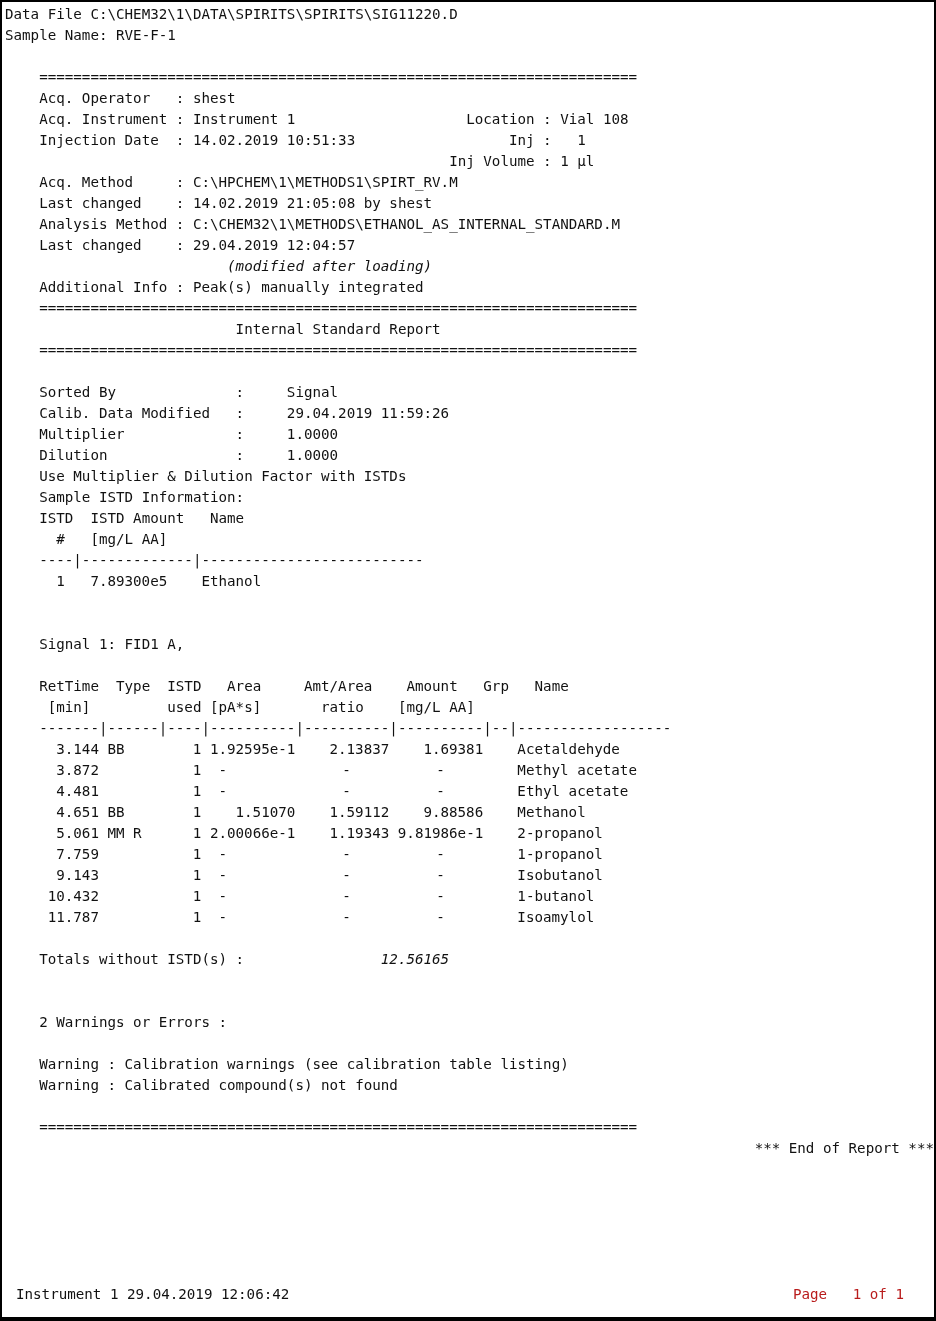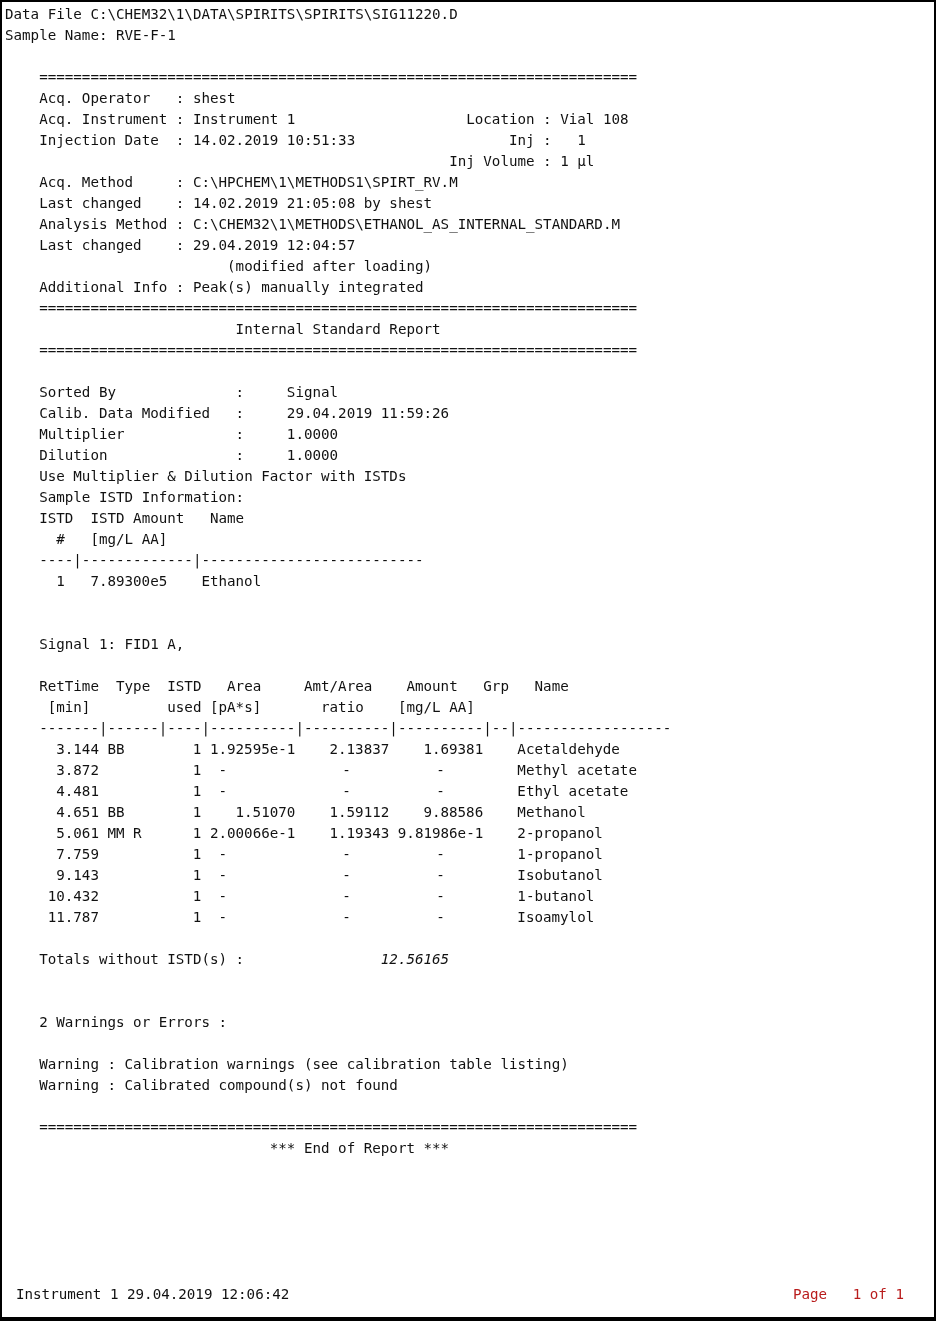--- a/index.html
+++ b/index.html
@@ -19,23 +19,23 @@
   .content{padding:2px 0 0 3px;}
   .line{white-space:pre;height:21px;position:relative;}
   .ind{margin-left:4ch;}
   .kv-label{display:inline-block;width:16ch;white-space:pre;}
   .kv2-label{display:inline-block;width:23ch;white-space:pre;}
   .kv-value{margin-left:1ch;white-space:pre;}
   .kv2-value{margin-left:5ch;white-space:pre;}
   .run-loc{position:absolute;left:50ch;top:0;white-space:pre;}
   .run-inj{position:absolute;left:55ch;top:0;white-space:pre;}
   .run-injvol{position:absolute;left:48ch;top:0;white-space:pre;}
-  .note-modified{margin-left:26ch;}
+  .note-modified{margin-left:26ch;font-style:italic;}
   .report-title{margin-left:27ch;}
-  .eor{margin-left:31ch;}
+  .eor{margin-left:31ch;text-align:right;}
   .totals-value{position:absolute;left:40ch;top:0;white-space:pre;font-style:italic;}
   
   .i-num{display:inline-block;width:3ch;text-align:right;white-space:pre;}
   .i-amt{display:inline-block;width:10ch;margin-left:3ch;text-align:left;white-space:pre;}
   .i-name{margin-left:3ch;white-space:pre;}
   
   .cell{display:inline-block;white-space:pre;vertical-align:top;}
   .c-ret{width:7ch;text-align:right;}
   .c-type{width:6ch;margin-left:1ch;text-align:left;}
   .c-istd{width:4ch;margin-left:1ch;text-align:right;}

